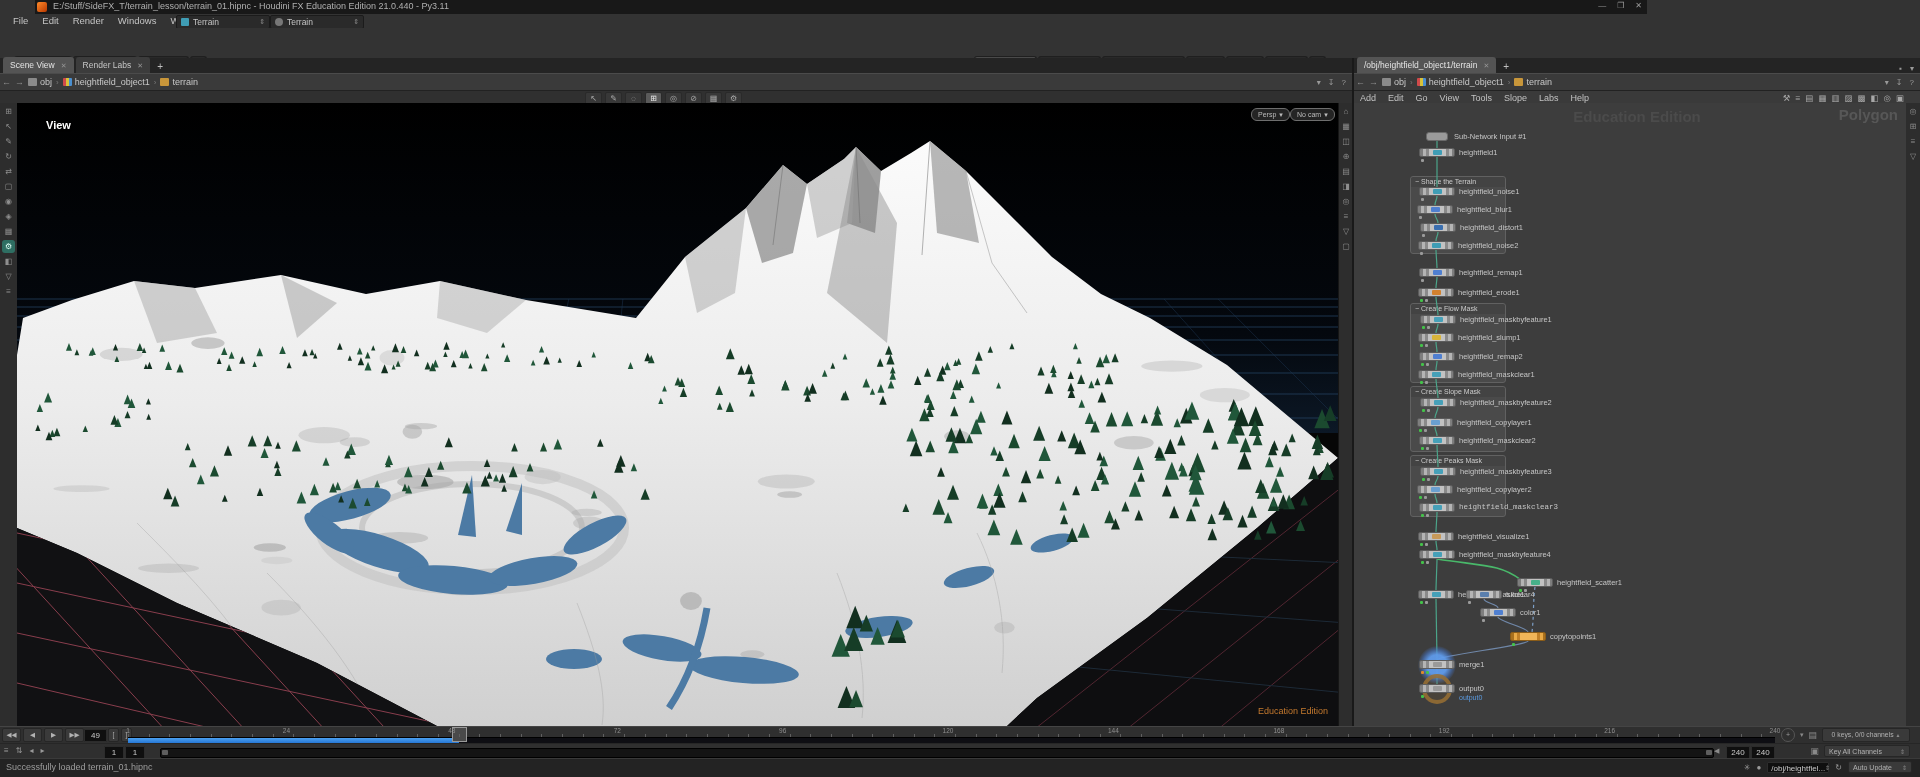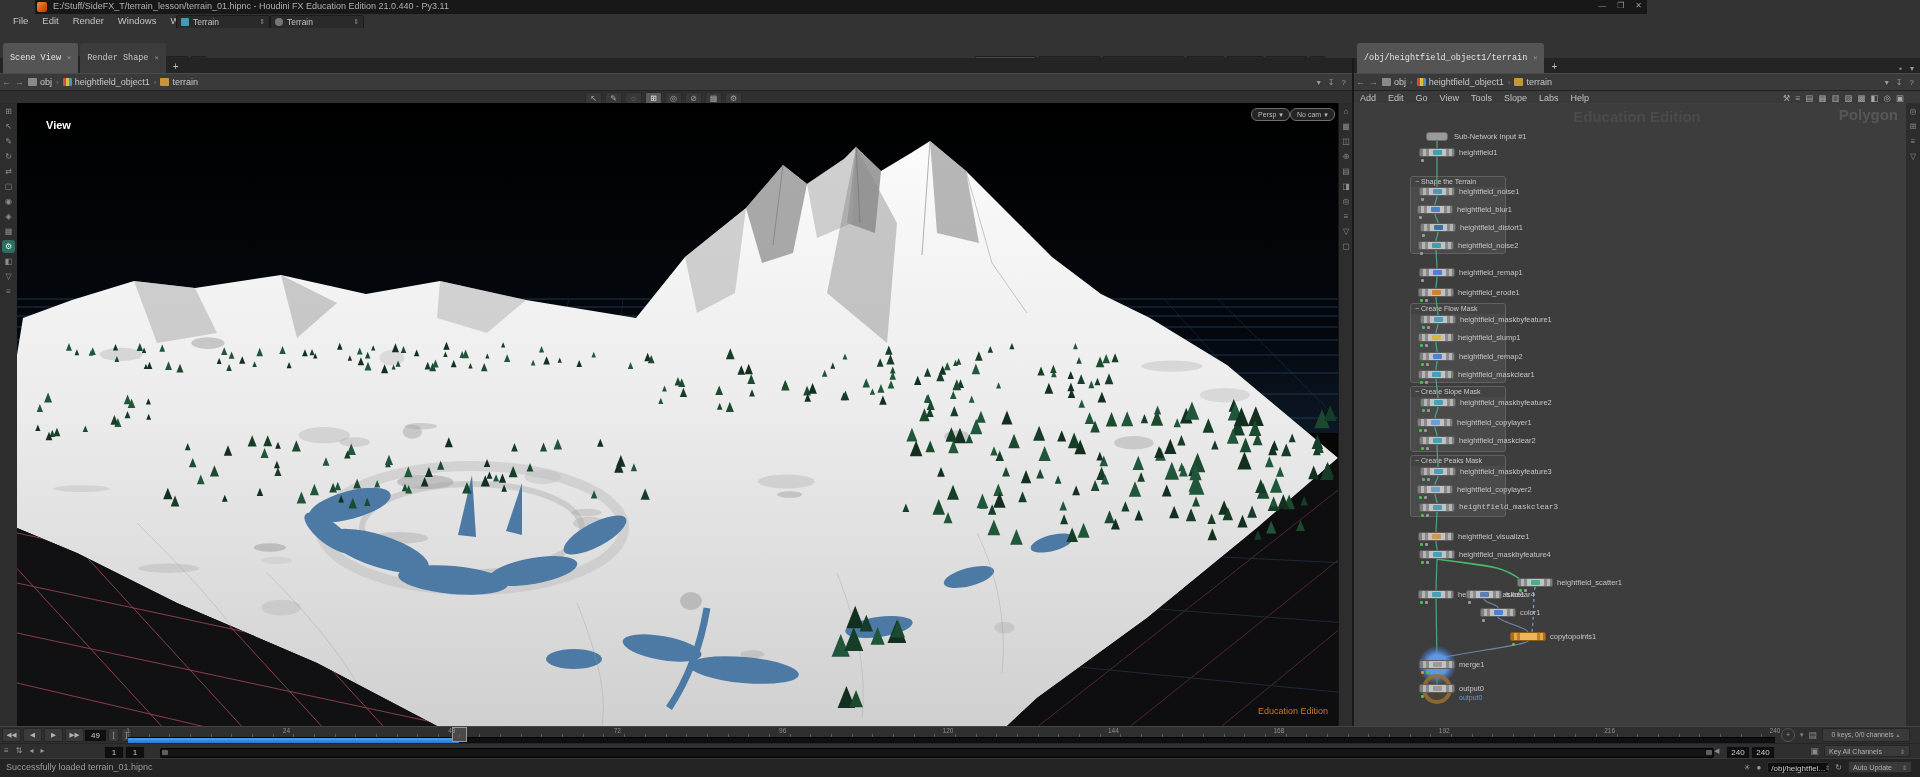--- a/index.html
+++ b/index.html
@@ -25,21 +25,21 @@
   .shelf-tab{height:11px;line-height:11px;font-size:7.5px;color:#adadad;background:#292929;border:1px solid #1f1f1f;border-bottom:none;border-radius:3px 3px 0 0;padding:0 7px;margin-right:1px;}
   .shelf-tab.active{background:#4a4a4a;color:#e0e0e0;}
   .shelf-tab.add{font-size:9px;padding:0 5px;color:#cfcfcf;}
   .shelf-tools{top:40px;display:flex;}
   .shelf-tool{width:36px;text-align:center;}
   .tool-icon{width:12px;height:8px;margin:1px auto 1px auto;border-radius:1px;transform:skewX(-14deg);box-shadow:0 1px 0 rgba(0,0,0,.5);}
   .tool-l{font-size:5.8px;line-height:6px;color:#b8b8b8;white-space:nowrap;overflow:hidden;}
   #shelf-divider{left:963px;top:30px;width:3px;height:26px;background:repeating-linear-gradient(#555 0 1px,transparent 1px 3px);}
   
   .tabrow{height:15px;background:#242424;display:flex;align-items:flex-end;padding-left:3px;}
-  .pane-tab{height:30px;line-height:13px;font-size:8.5px;color:#c6c6c6;background:#3c3c3c;border-radius:3px 3px 0 0;padding:0 7px;margin-right:2px;display:flex;align-items:center;gap:6px;white-space:nowrap;font-family:Liberation Mono, monospace;}
+  .pane-tab{height:16px;line-height:13px;font-size:8.5px;color:#c6c6c6;background:#3c3c3c;border-radius:3px 3px 0 0;padding:0 7px;margin-right:2px;display:flex;align-items:center;gap:6px;white-space:nowrap;}
   .pane-tab.active{background:#545454;color:#e4e4e4;}
   .tab-x{color:#949494;font-size:7px;}
   .tab-add{color:#c0c0c0;font-size:10px;line-height:13px;padding:0 5px;}
   .tabrow-right{margin-left:auto;display:flex;gap:8px;align-items:center;color:#9a9a9a;font-size:8px;padding-right:6px;}
   .pathbar{height:16px;background:#3a3a3a;border-top:1px solid #4b4b4b;border-bottom:1px solid #222;display:flex;align-items:center;font-size:9px;color:#c8c8c8;}
   .nav-arrow{width:13px;text-align:center;color:#8e8e8e;font-size:9px;}
   .crumb{display:flex;align-items:center;padding:0 2px;gap:3px;}
   .crumb-icon{width:9px;height:8px;border-radius:1px;}
   .crumb-sep{color:#787878;font-size:8px;margin:0 2px;}
   .pathbar-right{margin-left:auto;display:flex;gap:7px;color:#9a9a9a;font-size:8px;padding-right:6px;align-items:center;}
@@ -293,21 +293,21 @@
       </div>
   </div>
 
   <div id="scene-pane" class="abs">
     <div class="tabrow">
       <div class="pane-tab active">
         <span>Scene View</span>
         <span class="tab-x">✕</span>
       </div>
       <div class="pane-tab">
-        <span>Render Shape</span>
+        <span>Render Labs</span>
         <span class="tab-x">✕</span>
       </div>
       <div class="tab-add">+</div>
     </div>
     <div class="pathbar">
       <span class="nav-arrow">←</span>
       <span class="nav-arrow">→</span>
       <span class="crumb">
         <span class="crumb-icon" style="background:#8a8a8a;"></span>
         <span>obj</span>

